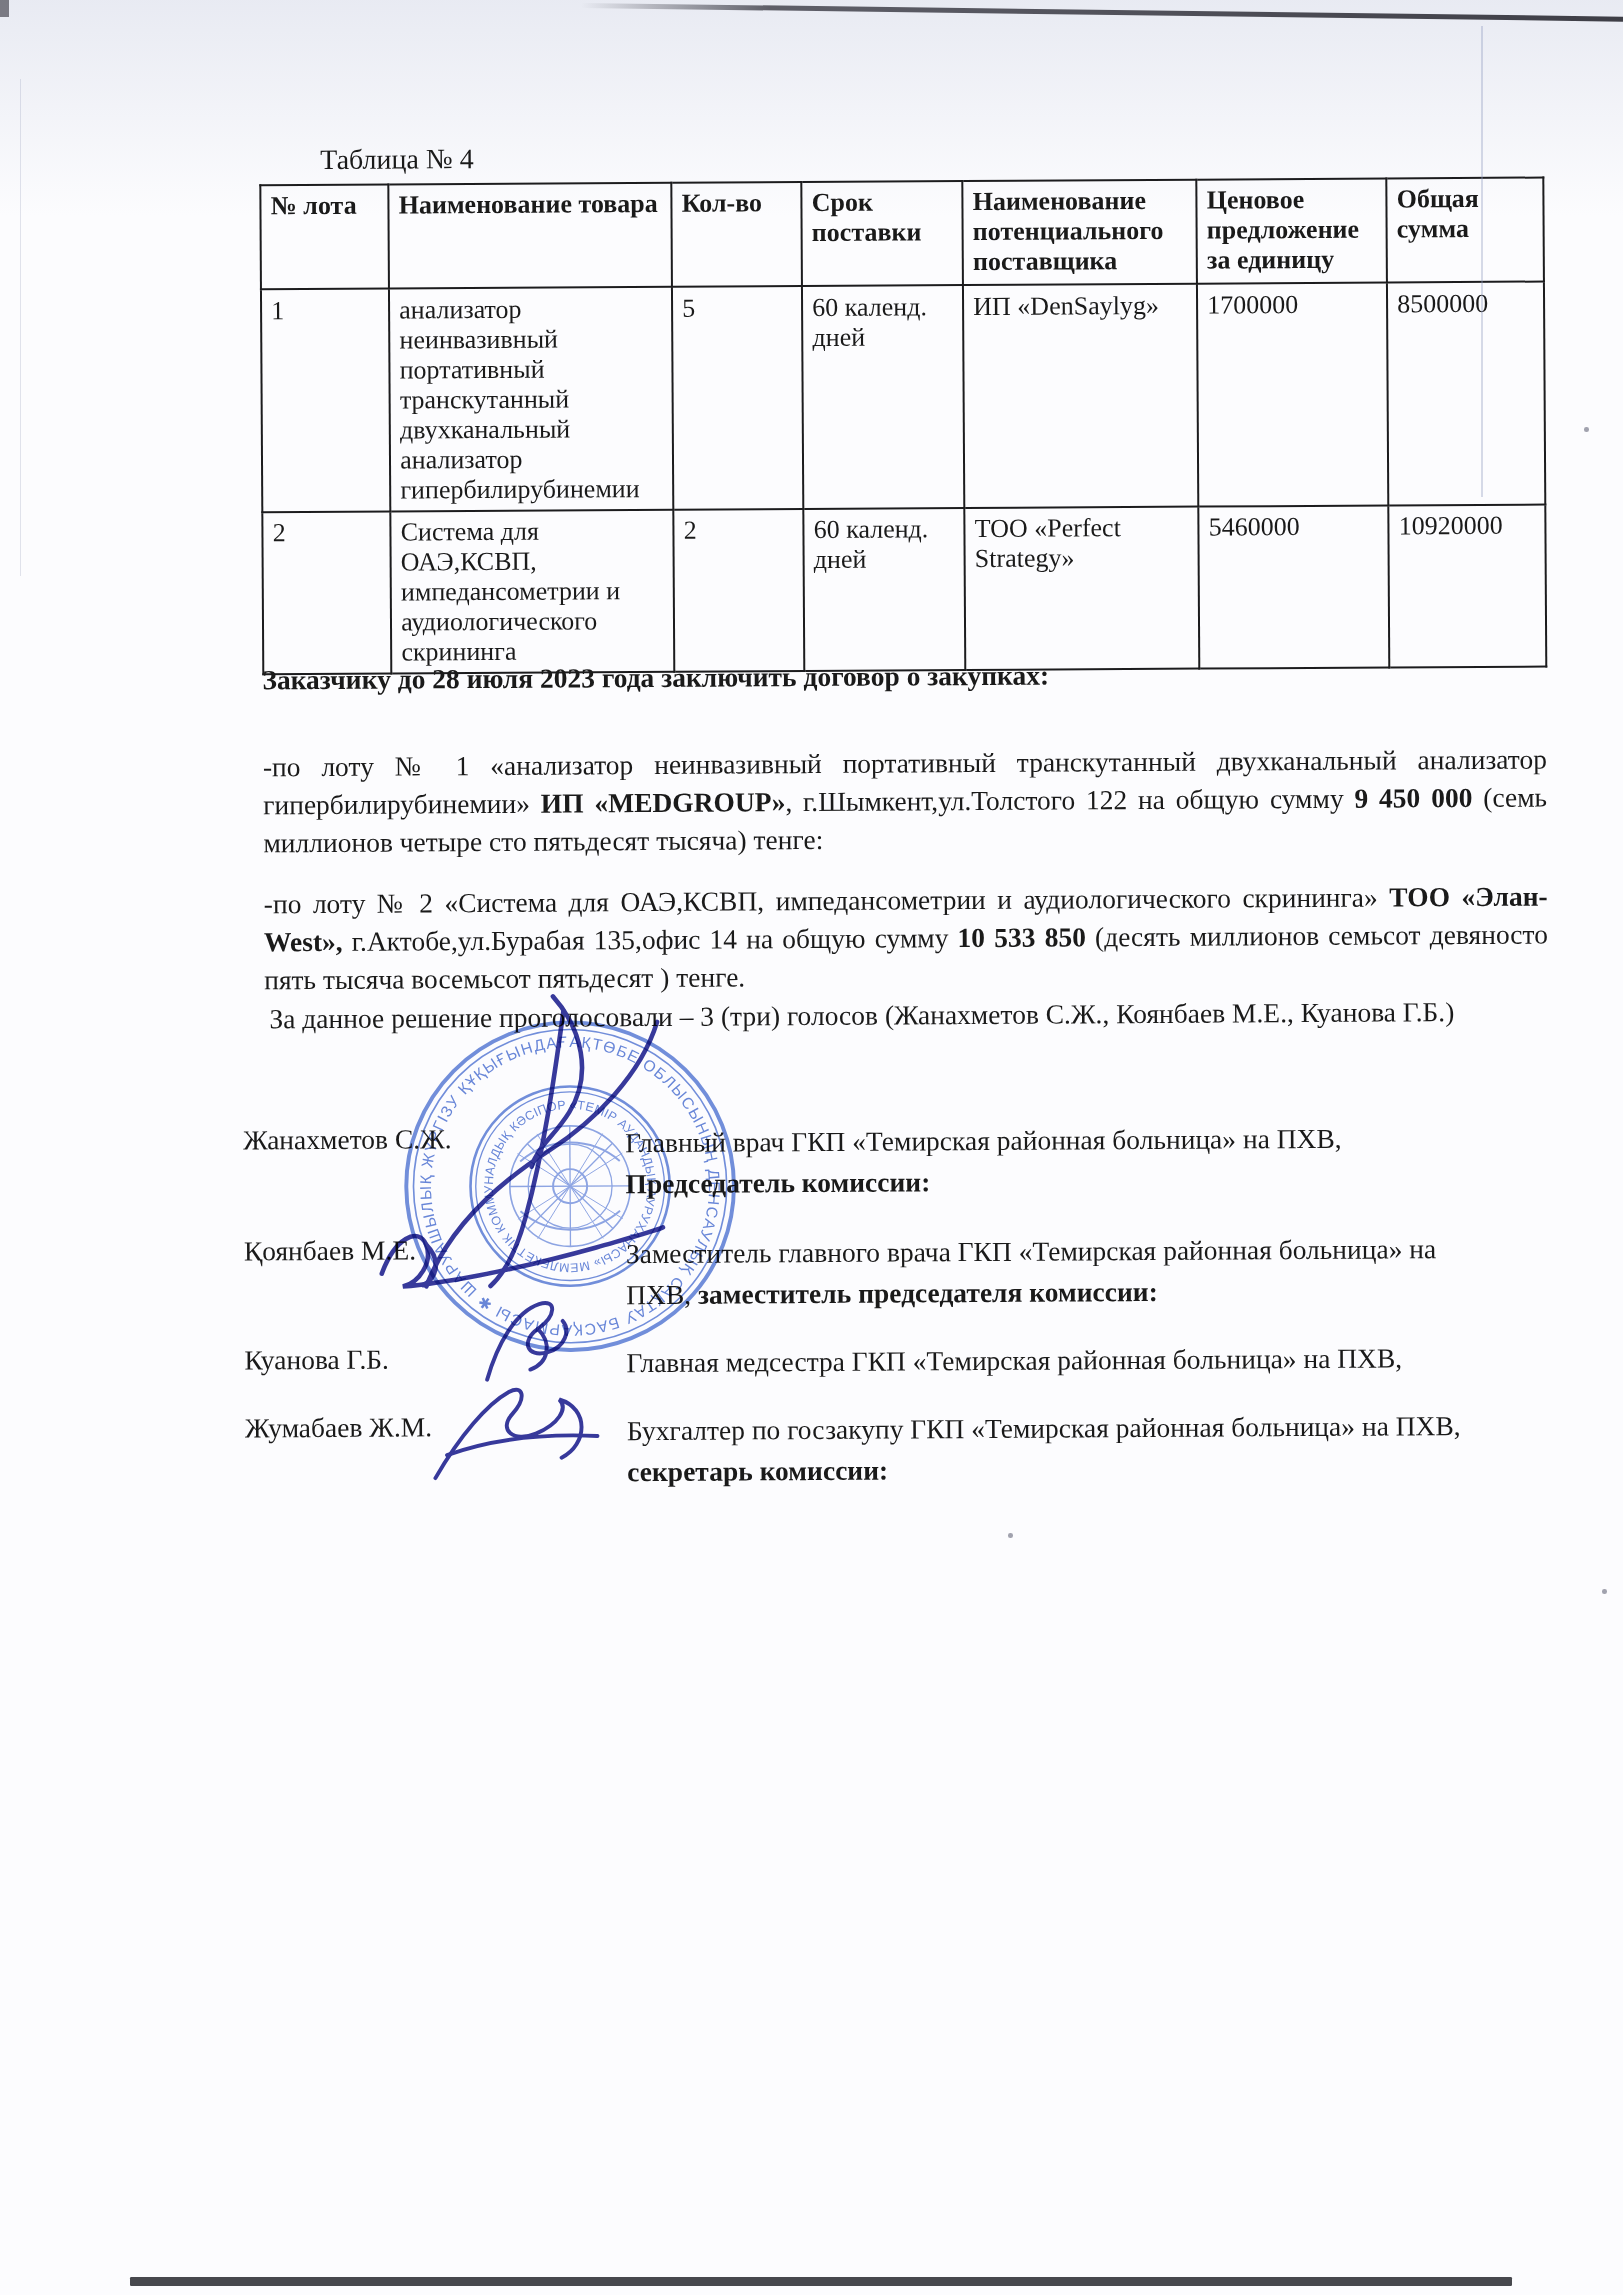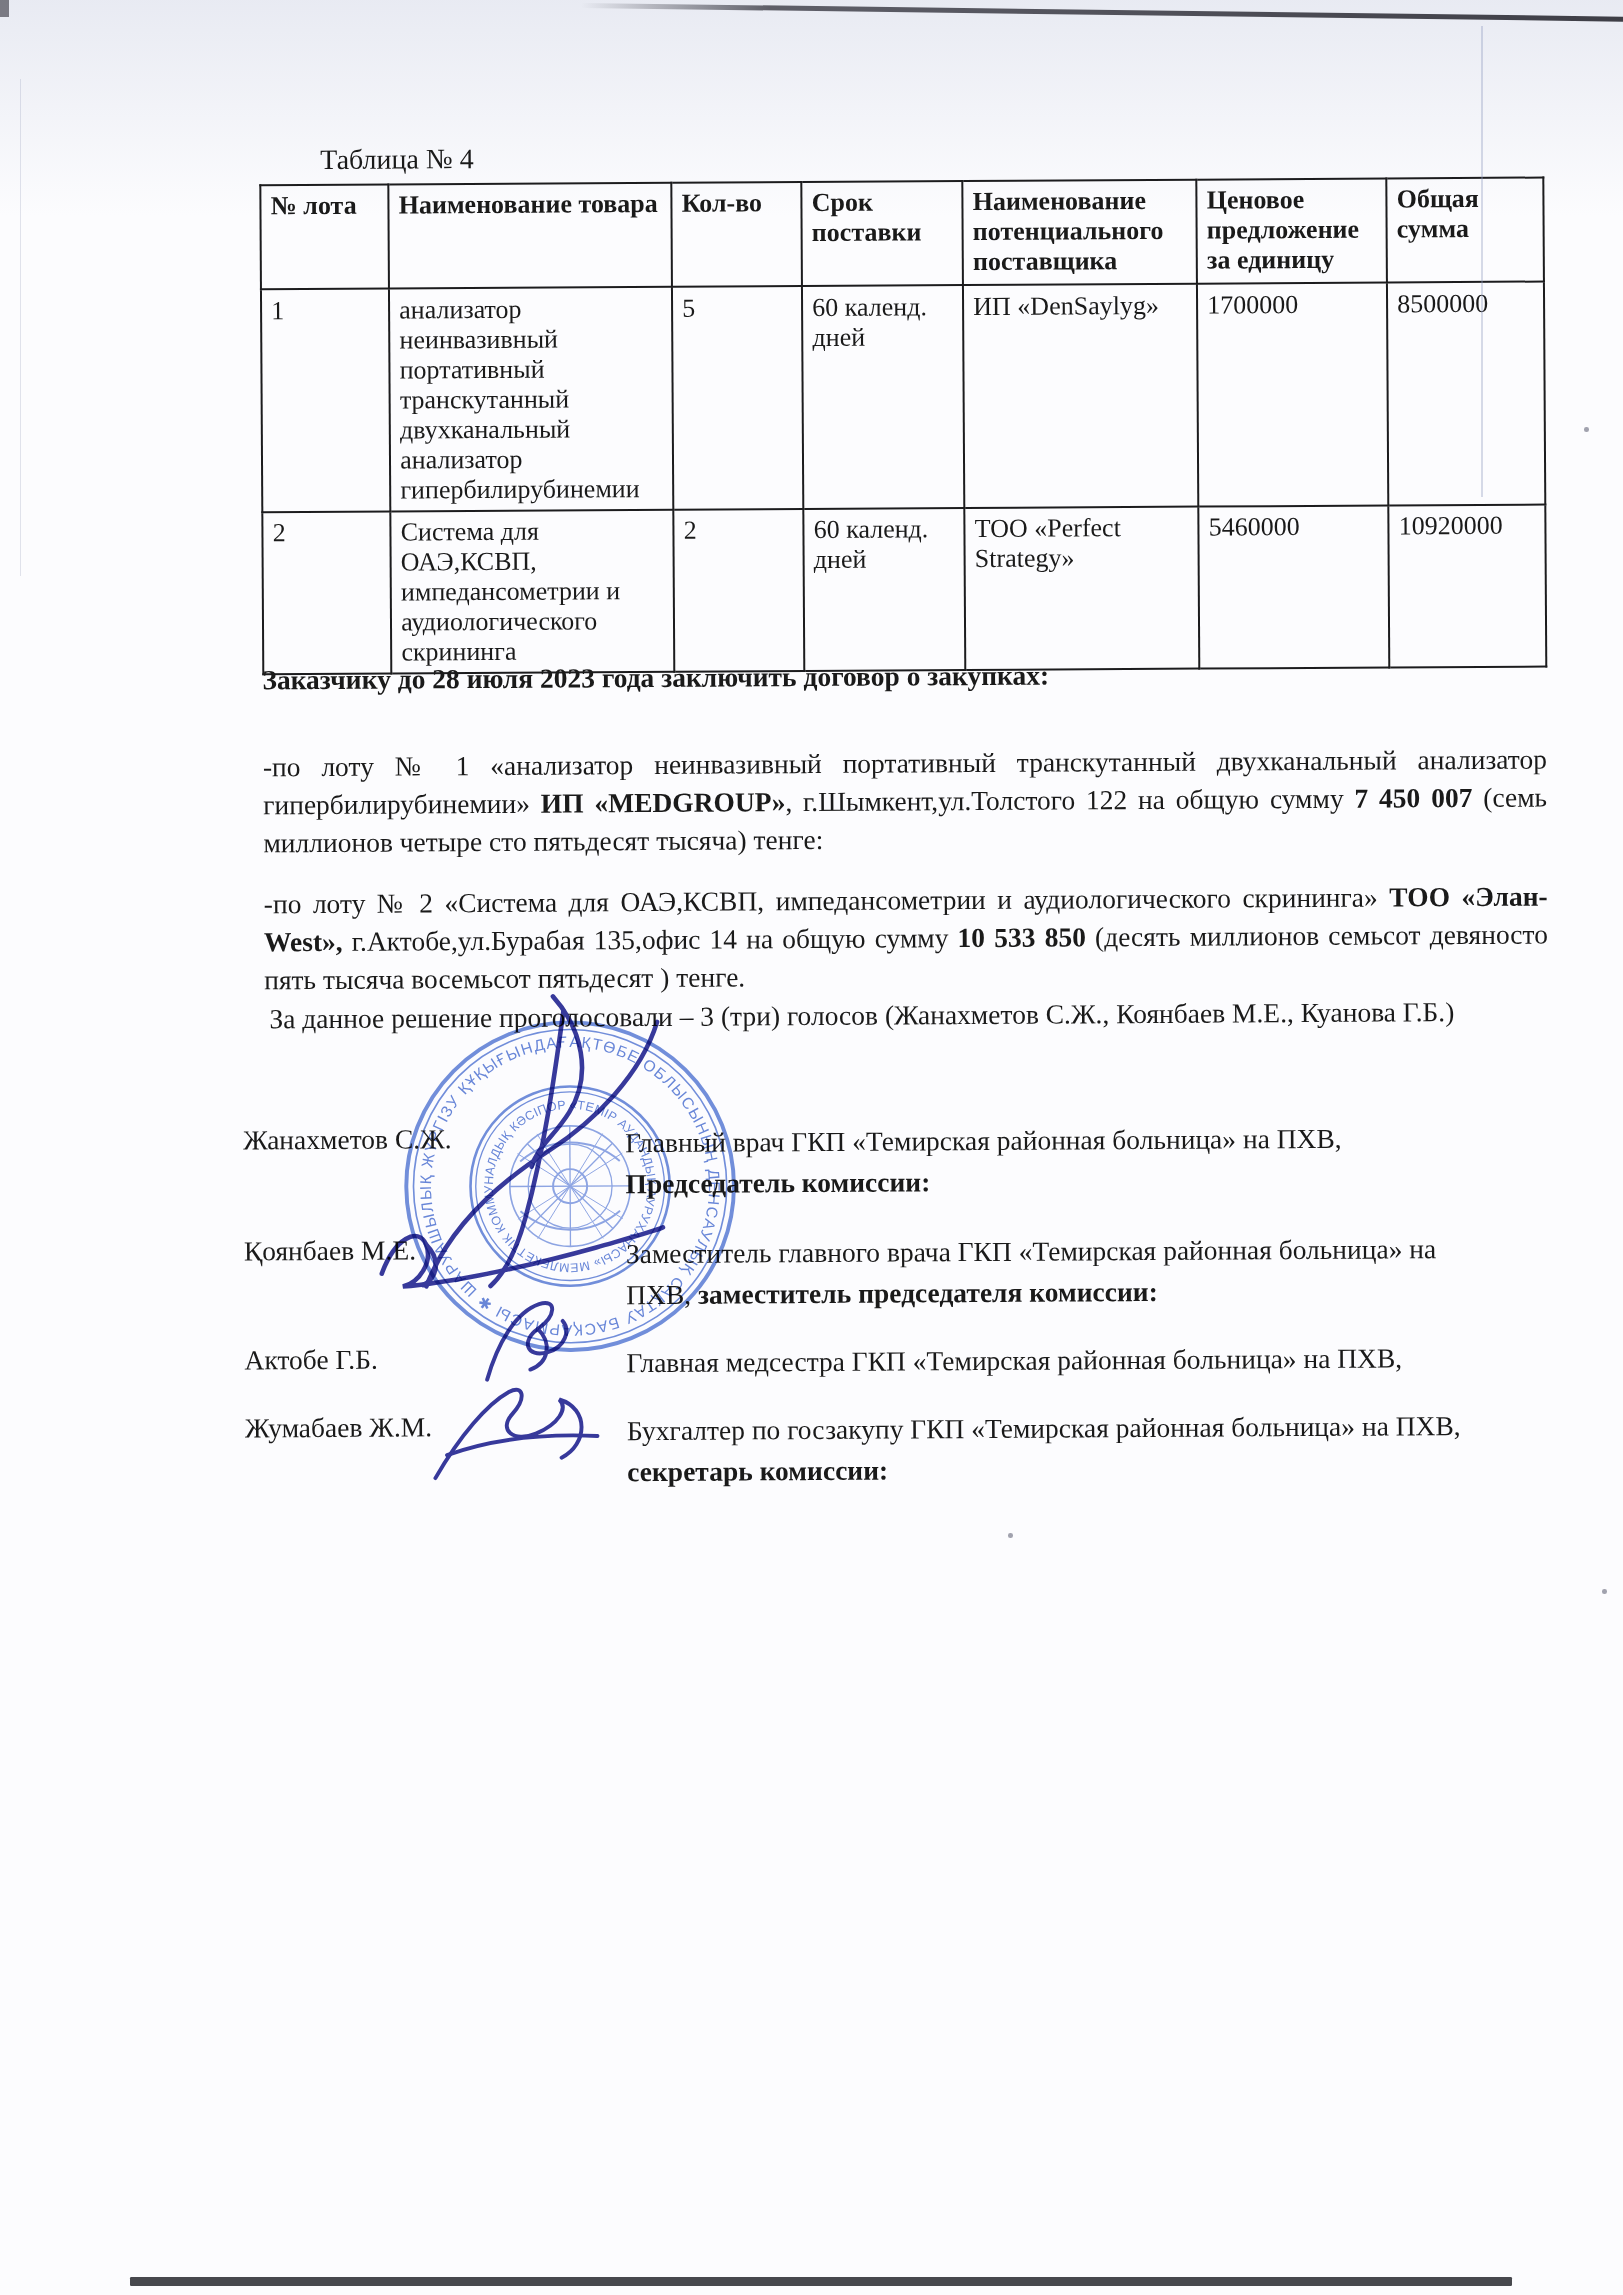--- a/index.html
+++ b/index.html
@@ -99,33 +99,33 @@
           <td class="vm just">60 календ. дней</td>
           <td class="vm just">ТОО «Perfect Strategy»</td>
           <td class="vm num">5460000</td>
           <td class="vm num">10920000</td>
         </tr>
       </tbody>
     </table>
 
     <div class="decision">Заказчику до 28 июля 2023 года заключить договор о закупках:</div>
 
-    <p class="para p-lot1"><span>-по лоту № 1   «анализатор неинвазивный портативный транскутанный двухканальный анализатор гипербилирубинемии» </span><b>ИП «MEDGROUP»</b><span>, г.Шымкент,ул.Толстого 122 на общую сумму </span><b>7 450 007</b><span> (семь миллионов четыре сто пятьдесят тысяча) тенге:</span></p>
+    <p class="para p-lot1"><span>-по лоту № 1   «анализатор неинвазивный портативный транскутанный двухканальный анализатор гипербилирубинемии» </span><b>ИП «MEDGROUP»</b><span>, г.Шымкент,ул.Толстого 122 на общую сумму </span><b>9 450 000</b><span> (семь миллионов четыре сто пятьдесят тысяча) тенге:</span></p>
 
     <p class="para p-lot2"><span>-по лоту №  2  «Система для ОАЭ,КСВП, импедансометрии и аудиологического скрининга» </span><b>ТОО «Элан-West»,</b><span> г.Актобе,ул.Бурабая 135,офис 14 на общую сумму </span><b>10 533 850</b><span> (десять миллионов семьсот девяносто пять тысяча восемьсот пятьдесят ) тенге.</span></p>
 
     <div class="vote">За данное решение проголосовали – 3 (три) голосов (Жанахметов С.Ж., Коянбаев М.Е., Куанова Г.Б.)</div>
 
     <div class="sig-name sr1">Жанахметов С.Ж.</div>
     <div class="sig-desc sr1"><span>Главный врач ГКП «Темирская районная больница» на ПХВ,</span><b class="nl">Председатель комиссии:</b></div>
 
     <div class="sig-name sr2">Қоянбаев М.Е.</div>
     <div class="sig-desc sr2"><span>Заместитель главного врача  ГКП «Темирская районная больница» на ПХВ, </span><b>заместитель председателя комиссии:</b></div>
 
-    <div class="sig-name sr3">Актобе Г.Б.</div>
+    <div class="sig-name sr3">Куанова Г.Б.</div>
     <div class="sig-desc sr3"><span>Главная медсестра ГКП «Темирская районная больница» на ПХВ,</span><b></b></div>
 
     <div class="sig-name sr4">Жумабаев Ж.М.</div>
     <div class="sig-desc sr4"><span>Бухгалтер по госзакупу ГКП «Темирская районная больница» на ПХВ, </span><b>секретарь комиссии:</b></div>
 
     <svg class="seal" width="344" height="344" viewBox="0 0 525 525">
       <defs>
         <path id="ringOut" d="M 262 50 A 212 212 0 1 1 261.9 50" fill="none"></path>
         <path id="ringIn" d="M 262 144 A 118 118 0 1 1 261.9 144" fill="none"></path>
       </defs>

